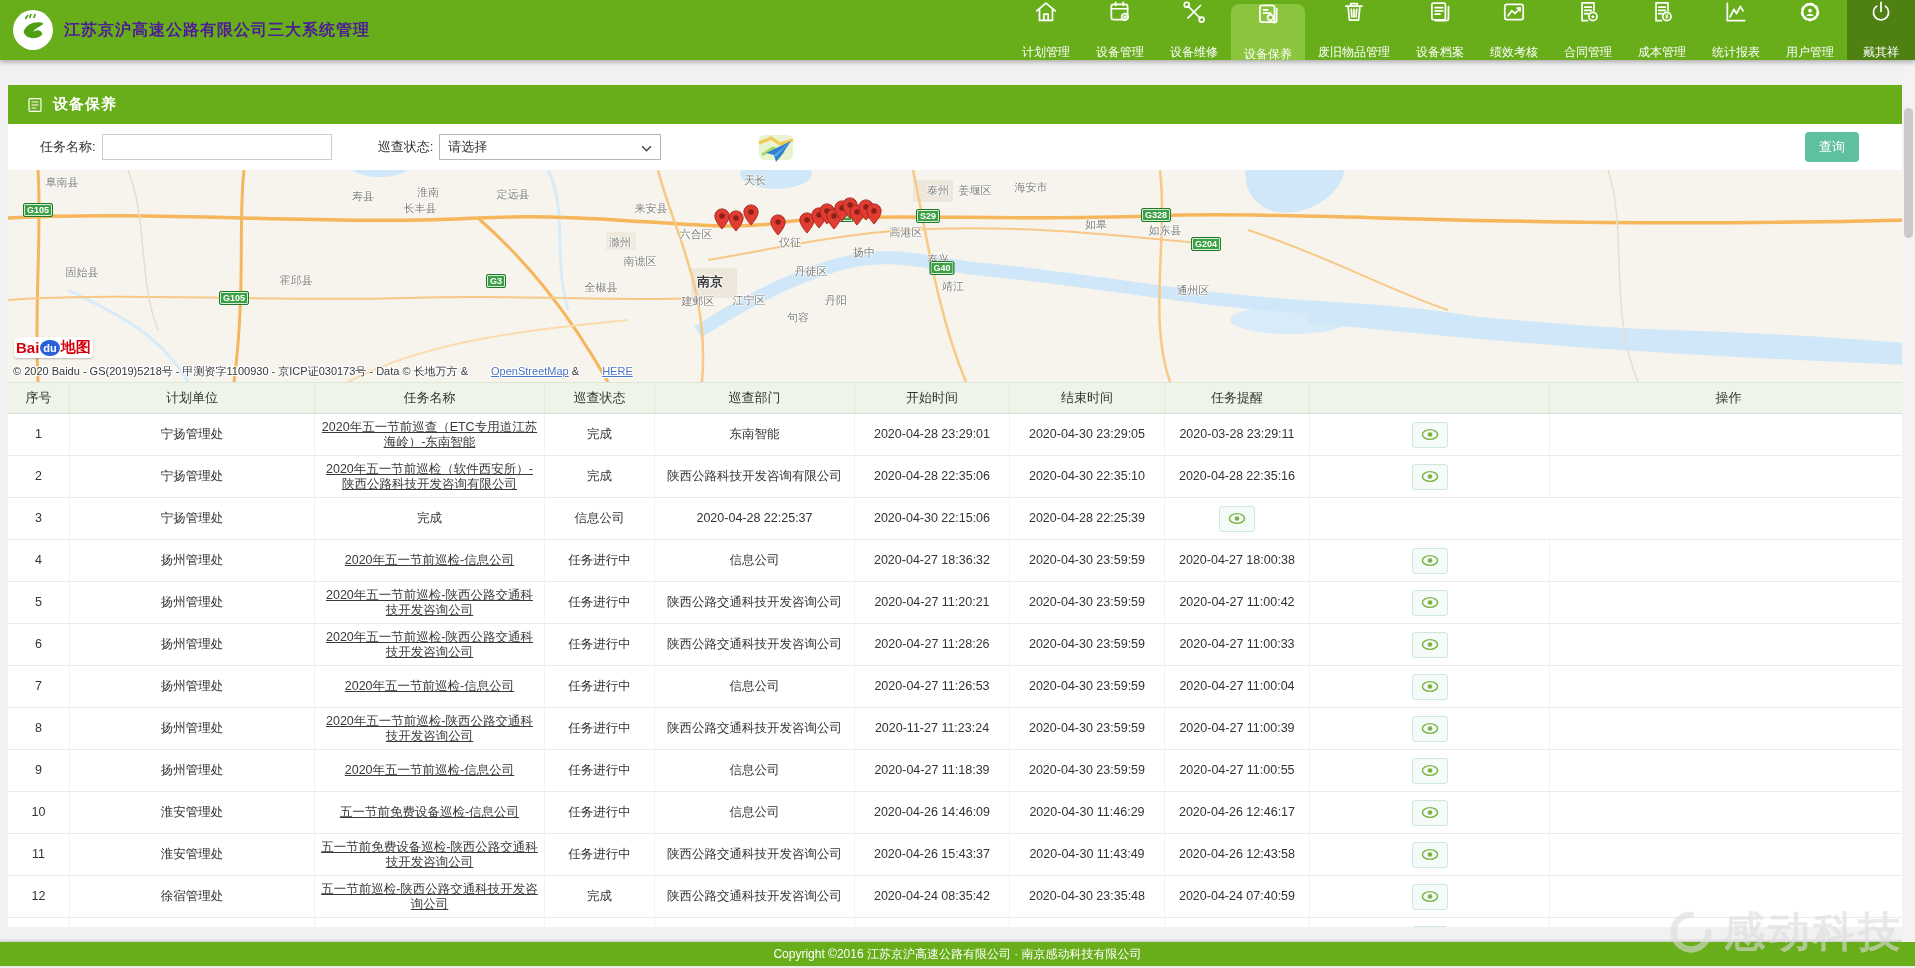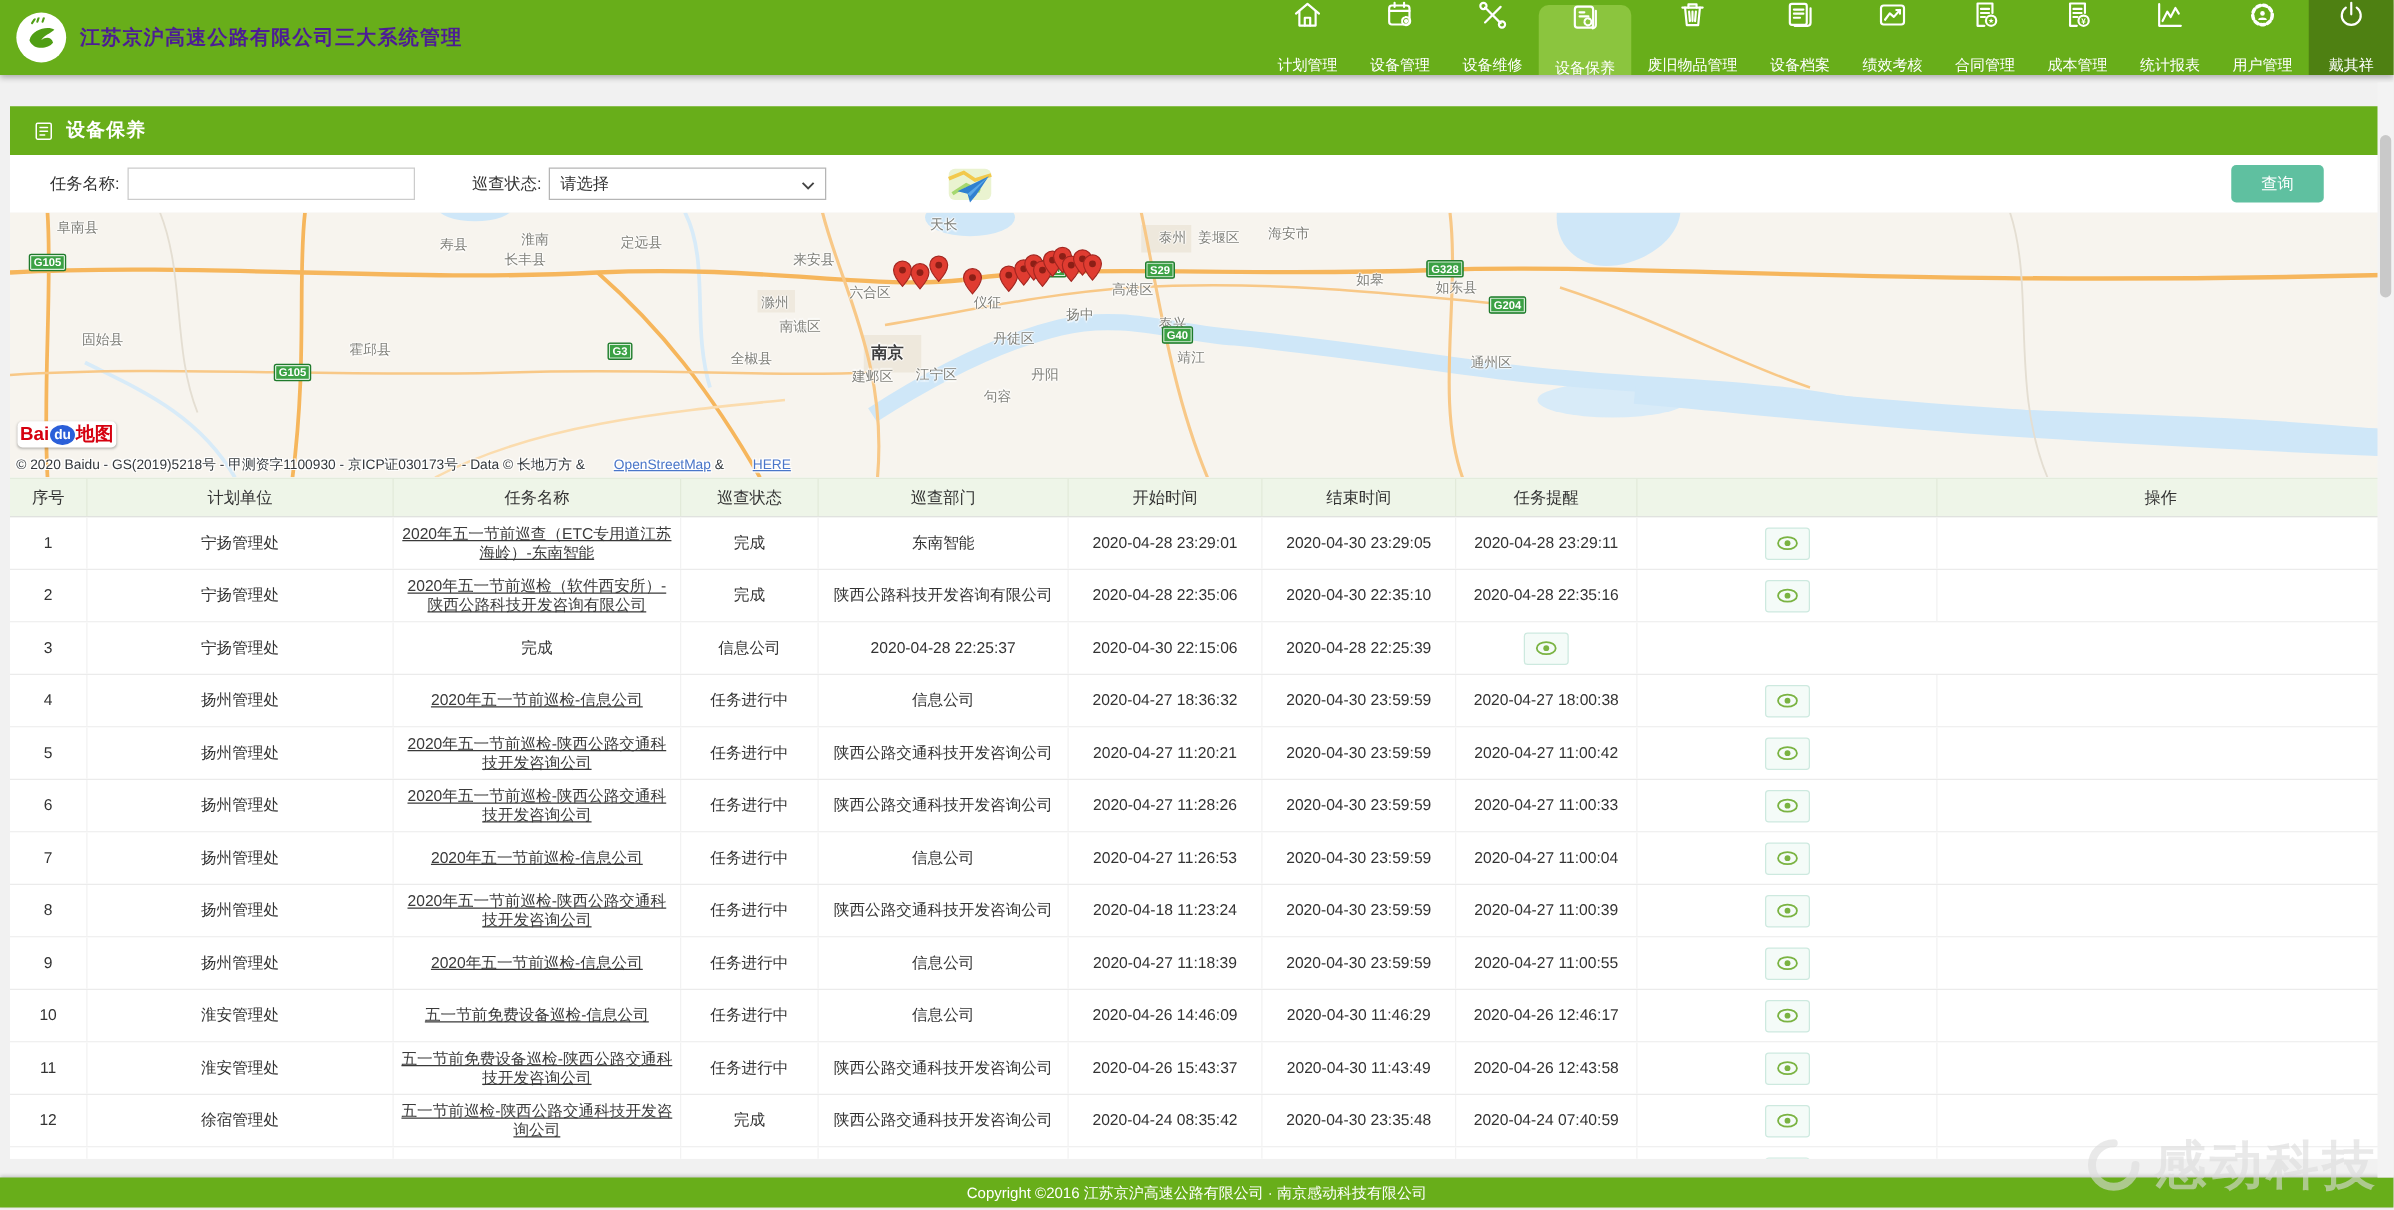--- a/index.html
+++ b/index.html
@@ -30,21 +30,21 @@
   
   #search-row{position:absolute;top:124px;left:8px;right:8px;height:46px;background:#fff;
     display:flex;align-items:center;z-index:2;}
   .f-label{font-size:13px;color:#333;}
   #task-name-input{width:218px;height:24px;border:1px solid #ccc;margin-left:6px;font-size:13px;padding:0 5px;outline:none;}
   #status-select{width:222px;height:26px;border:1px solid #b5b5b5;margin-left:6px;display:flex;align-items:center;
     justify-content:space-between;padding:0 8px;font-size:13px;color:#333;background:#fff;cursor:pointer;box-sizing:border-box;}
   .lb1{margin-left:32px;}
   .lb2{margin-left:46px;}
   #map-locate-btn{margin-left:96px;cursor:pointer;width:38px;height:32px;}
-  #search-btn{position:absolute;right:48px;top:8px;width:74px;height:30px;background:#5fc0a0;color:#fff;
+  #search-btn{position:absolute;right:48px;top:8px;width:54px;height:30px;background:#5fc0a0;color:#fff;
     border:none;border-radius:4px;font-size:13px;cursor:pointer;font-family:inherit;}
 
   
   #map{position:absolute;top:170px;left:8px;right:8px;height:212px;background:#f7f4ee;overflow:hidden;z-index:1;}
   #map svg.roads{position:absolute;left:0;top:0;width:100%;height:100%;}
   .map-label{position:absolute;transform:translate(-50%,-50%);font-size:11px;color:#80807a;white-space:nowrap;
     text-shadow:1px 0 1px #fff,-1px 0 1px #fff,0 1px 1px #fff,0 -1px 1px #fff;z-index:2;}
   .map-label.bold{color:#3c3c3c;font-weight:bold;font-size:13px;}
   .road-shield{position:absolute;transform:translate(-50%,-50%);background:#3ba144;color:#fff;font-size:9px;
     font-weight:bold;line-height:12px;height:12px;padding:0 3px;border-radius:2px;border:1px solid #1f7a2c;
@@ -439,21 +439,21 @@
         <div class="tr">
           <div class="td">1</div>
           <div class="td">宁扬管理处</div>
           <div class="td">
             <a class="task-link">2020年五一节前巡查（ETC专用道江苏海岭）-东南智能</a>
           </div>
           <div class="td">完成</div>
           <div class="td">东南智能</div>
           <div class="td">2020-04-28 23:29:01</div>
           <div class="td">2020-04-30 23:29:05</div>
-          <div class="td">2020-04-28 23:29:11</div>
+          <div class="td">2020-03-28 23:29:11</div>
           <div class="td">
             <button class="view-btn">
               <span>
                 <svg viewBox="0 0 20 14">
                   <ellipse cx="10" cy="7" rx="8.4" ry="5.4" fill="none" stroke="#7ab342" stroke-width="1.6"></ellipse>
                   <circle cx="10" cy="7" r="2.6" fill="#7ab342"></circle>
                 </svg>
               </span>
             </button>
           </div>
@@ -595,21 +595,21 @@
           <div class="td"></div>
         </div>
         <div class="tr">
           <div class="td">8</div>
           <div class="td">扬州管理处</div>
           <div class="td">
             <a class="task-link">2020年五一节前巡检-陕西公路交通科技开发咨询公司</a>
           </div>
           <div class="td">任务进行中</div>
           <div class="td">陕西公路交通科技开发咨询公司</div>
-          <div class="td">2020-04-18 11:23:24</div>
+          <div class="td">2020-11-27 11:23:24</div>
           <div class="td">2020-04-30 23:59:59</div>
           <div class="td">2020-04-27 11:00:39</div>
           <div class="td">
             <button class="view-btn">
               <span>
                 <svg viewBox="0 0 20 14">
                   <ellipse cx="10" cy="7" rx="8.4" ry="5.4" fill="none" stroke="#7ab342" stroke-width="1.6"></ellipse>
                   <circle cx="10" cy="7" r="2.6" fill="#7ab342"></circle>
                 </svg>
               </span>

